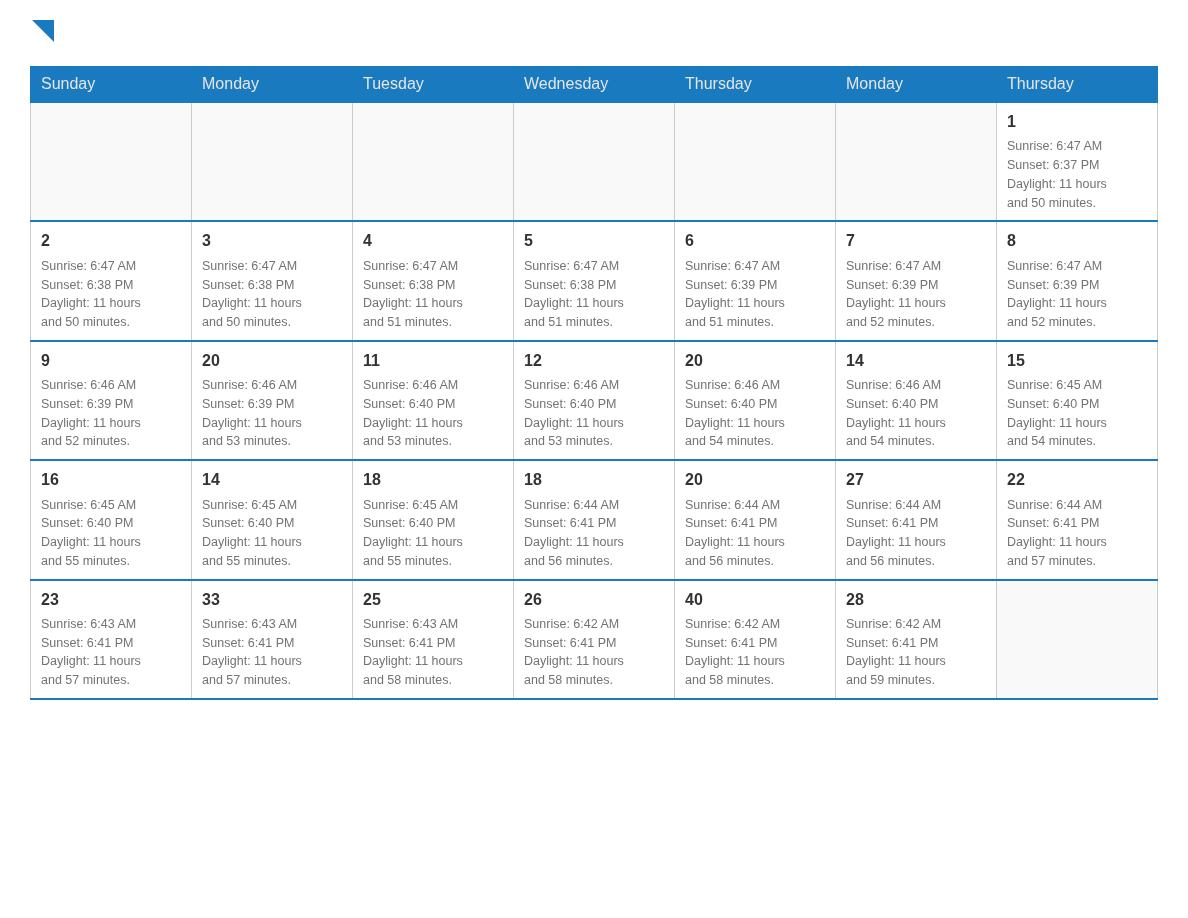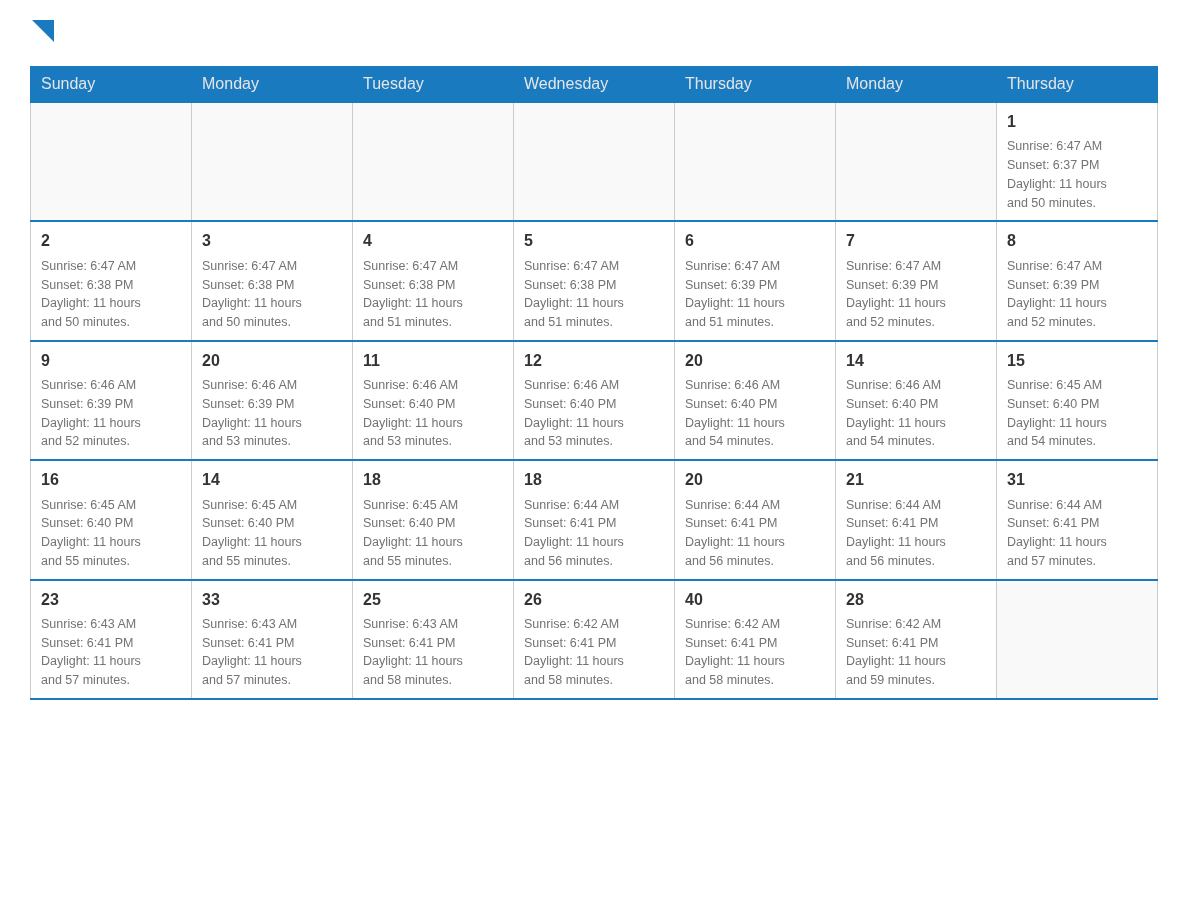--- a/index.html
+++ b/index.html
@@ -256,28 +256,28 @@
 and 56 minutes.</div>
         </td>
         <td>
           <span class="day-number">20</span>
           <div class="day-info" style="white-space: pre-line;">Sunrise: 6:44 AM
 Sunset: 6:41 PM
 Daylight: 11 hours
 and 56 minutes.</div>
         </td>
         <td>
-          <span class="day-number">21</span>
+          <span class="day-number">27</span>
           <div class="day-info" style="white-space: pre-line;">Sunrise: 6:44 AM
 Sunset: 6:41 PM
 Daylight: 11 hours
 and 56 minutes.</div>
         </td>
         <td>
-          <span class="day-number">31</span>
+          <span class="day-number">22</span>
           <div class="day-info" style="white-space: pre-line;">Sunrise: 6:44 AM
 Sunset: 6:41 PM
 Daylight: 11 hours
 and 57 minutes.</div>
         </td>
       </tr>
       <tr>
         <td>
           <span class="day-number">23</span>
           <div class="day-info" style="white-space: pre-line;">Sunrise: 6:43 AM

